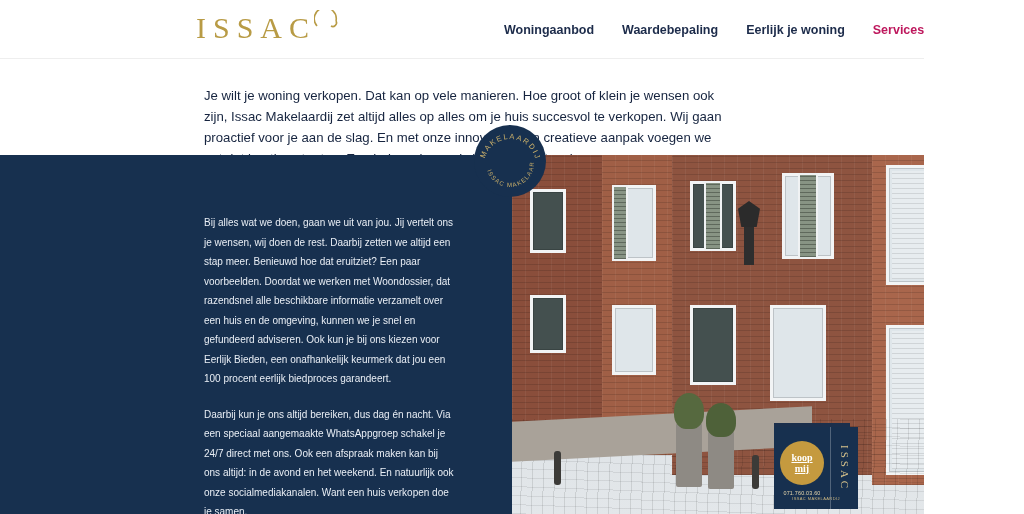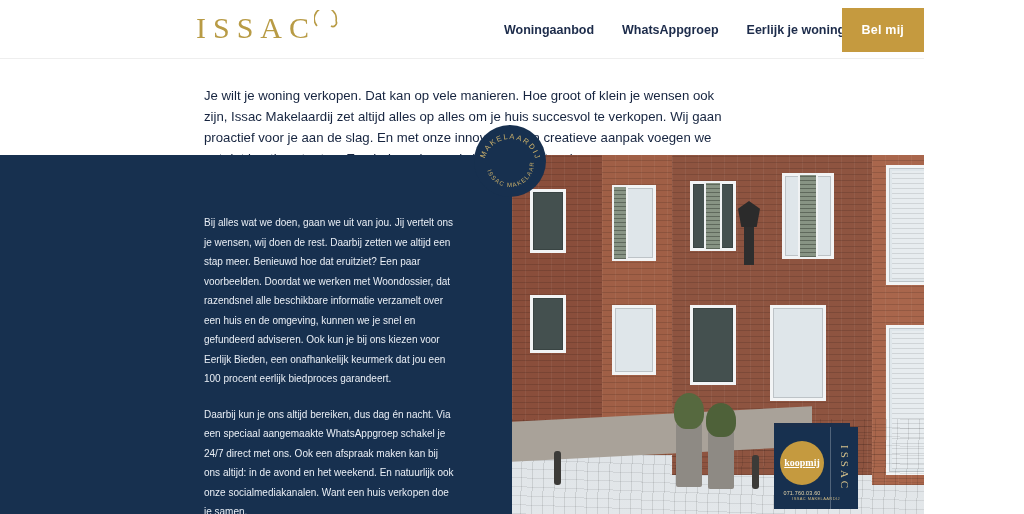--- a/index.html
+++ b/index.html
@@ -229,21 +229,21 @@
     background: #17304f;
     display: flex;
   }
   .sign-left {
     width: 56px; height: 82px; position: relative;
     display:flex; flex-direction: column; align-items: center; justify-content: center;
   }
   .sign-circle {
     width: 44px; height: 44px; border-radius: 50%;
     background: #c59a3f;
-    display:flex; flex-direction:row; align-items:center; justify-content:center;
+    display:flex; flex-direction:column; align-items:center; justify-content:center;
     color: #ffffff; font-size: 10px; font-weight: 700; line-height: 11px;
     font-family: "Liberation Serif", serif;
     text-decoration: underline;
   }
   .sign-phone {
     color: #e7d7ac; font-size: 5.4px; margin-top: 5px; letter-spacing: .2px;
   }
   .sign-right {
     width: 28px; height: 82px;
     border-left: 1px solid rgba(255,255,255,.25);
@@ -287,37 +287,36 @@
           <path d="M22,11 C24,14 20,18 17,16" fill="none" stroke="#b89b45" stroke-width="1.6"></path>
         </svg>
       </span>
     </div>
 
     <nav class="nav">
       <div class="nav-item">
         <span>Woningaanbod</span>
       </div>
       <div class="nav-item">
-        <span>WhatsAppgroep</span>
+        <span>Waardebepaling</span>
       </div>
       <div class="nav-item">
         <span>Eerlijk je woning</span>
       </div>
       <div class="nav-item active">
         <span>Services</span>
         <i class="caret"></i>
       </div>
       <div class="nav-item">
         <span>Zoekprofiel</span>
 
       </div>
 
     </nav>
 
-    <button class="cta-btn">Bel mij</button>
   </div>
 
   <div class="intro">
     <p>Je wilt je woning verkopen. Dat kan op vele manieren. Hoe groot of klein je wensen ook zijn, Issac Makelaardij zet altijd alles op alles om je huis succesvol te verkopen. Wij gaan proactief voor je aan de slag. En met onze innovatieve en creatieve aanpak voegen we net dat beetje extra toe. Een huis verkopen is immers maatwerk.</p>
   </div>
 
   <div class="split">
 
     <div class="left-panel">
       <p>Bij alles wat we doen, gaan we uit van jou. Jij vertelt ons je wensen, wij doen de rest. Daarbij zetten we altijd een stap meer. Benieuwd hoe dat eruitziet? Een paar voorbeelden. Doordat we werken met Woondossier, dat razendsnel alle beschikbare informatie verzamelt over een huis en de omgeving, kunnen we je snel en gefundeerd adviseren. Ook kun je bij ons kiezen voor Eerlijk Bieden, een onafhankelijk keurmerk dat jou een 100 procent eerlijk biedproces garandeert.</p>

